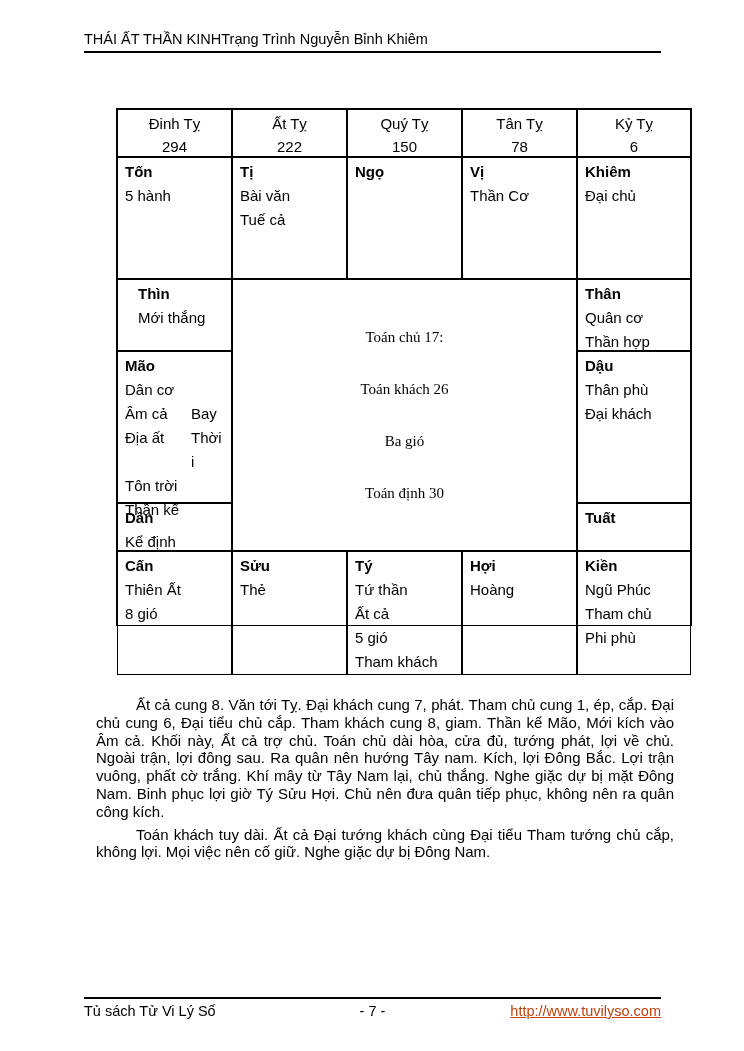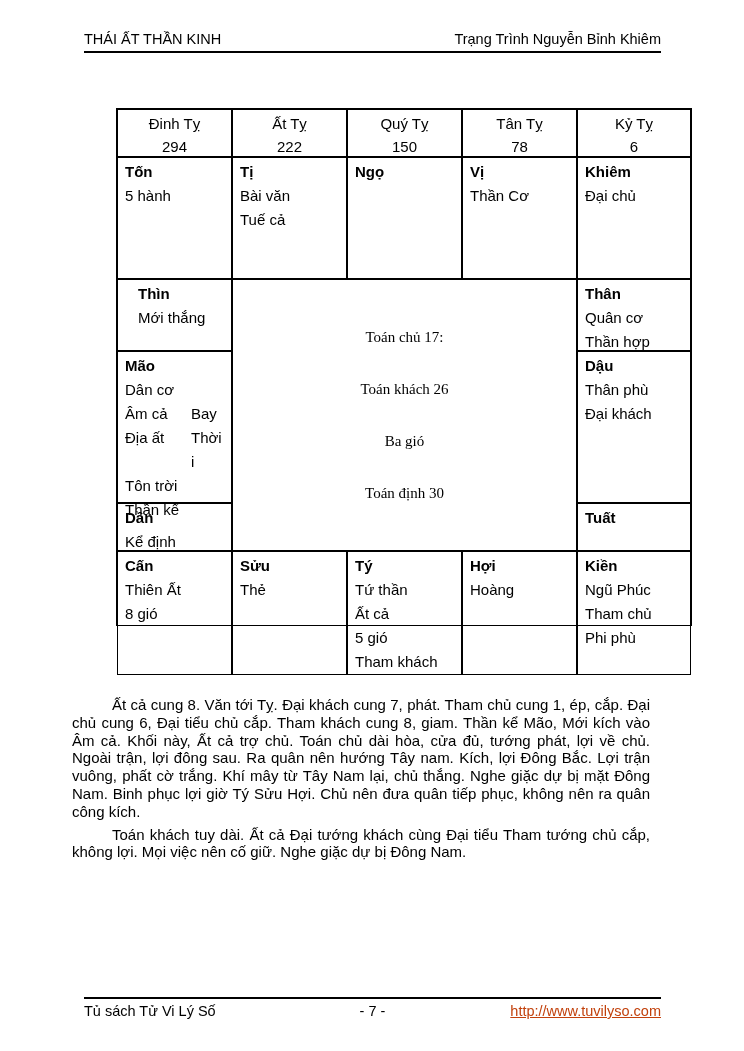--- a/index.html
+++ b/index.html
@@ -14,21 +14,20 @@
     font-family: "Liberation Sans", "DejaVu Sans", sans-serif;
     overflow: hidden;
   }
   
   .page-header {
     position: absolute;
     left: 84px;
     top: 31px;
     width: 577px;
     display: flex;
-    justify-content: space-between;
     font-size: 14.5px;
     line-height: 17px;
   }
   .header-rule {
     position: absolute;
     left: 84px;
     top: 51px;
     width: 577px;
     height: 2px;
     background: #000;
@@ -65,21 +64,21 @@
     flex-direction: column;
     align-items: center;
     padding-top: 45px;
     gap: 28px;
     text-align: center;
     font-family: Liberation Serif, serif;
   }
   
   .body-text {
     position: absolute;
-    left: 72px;
+    left: 96px;
     top: 696px;
     width: 578px;
     font-size: 15px;
     line-height: 17.8px;
     text-align: justify;
   }
   .body-text p { text-indent: 40px; }
   .body-text p + p { margin-top: 5px; }
   
   .footer-rule {

